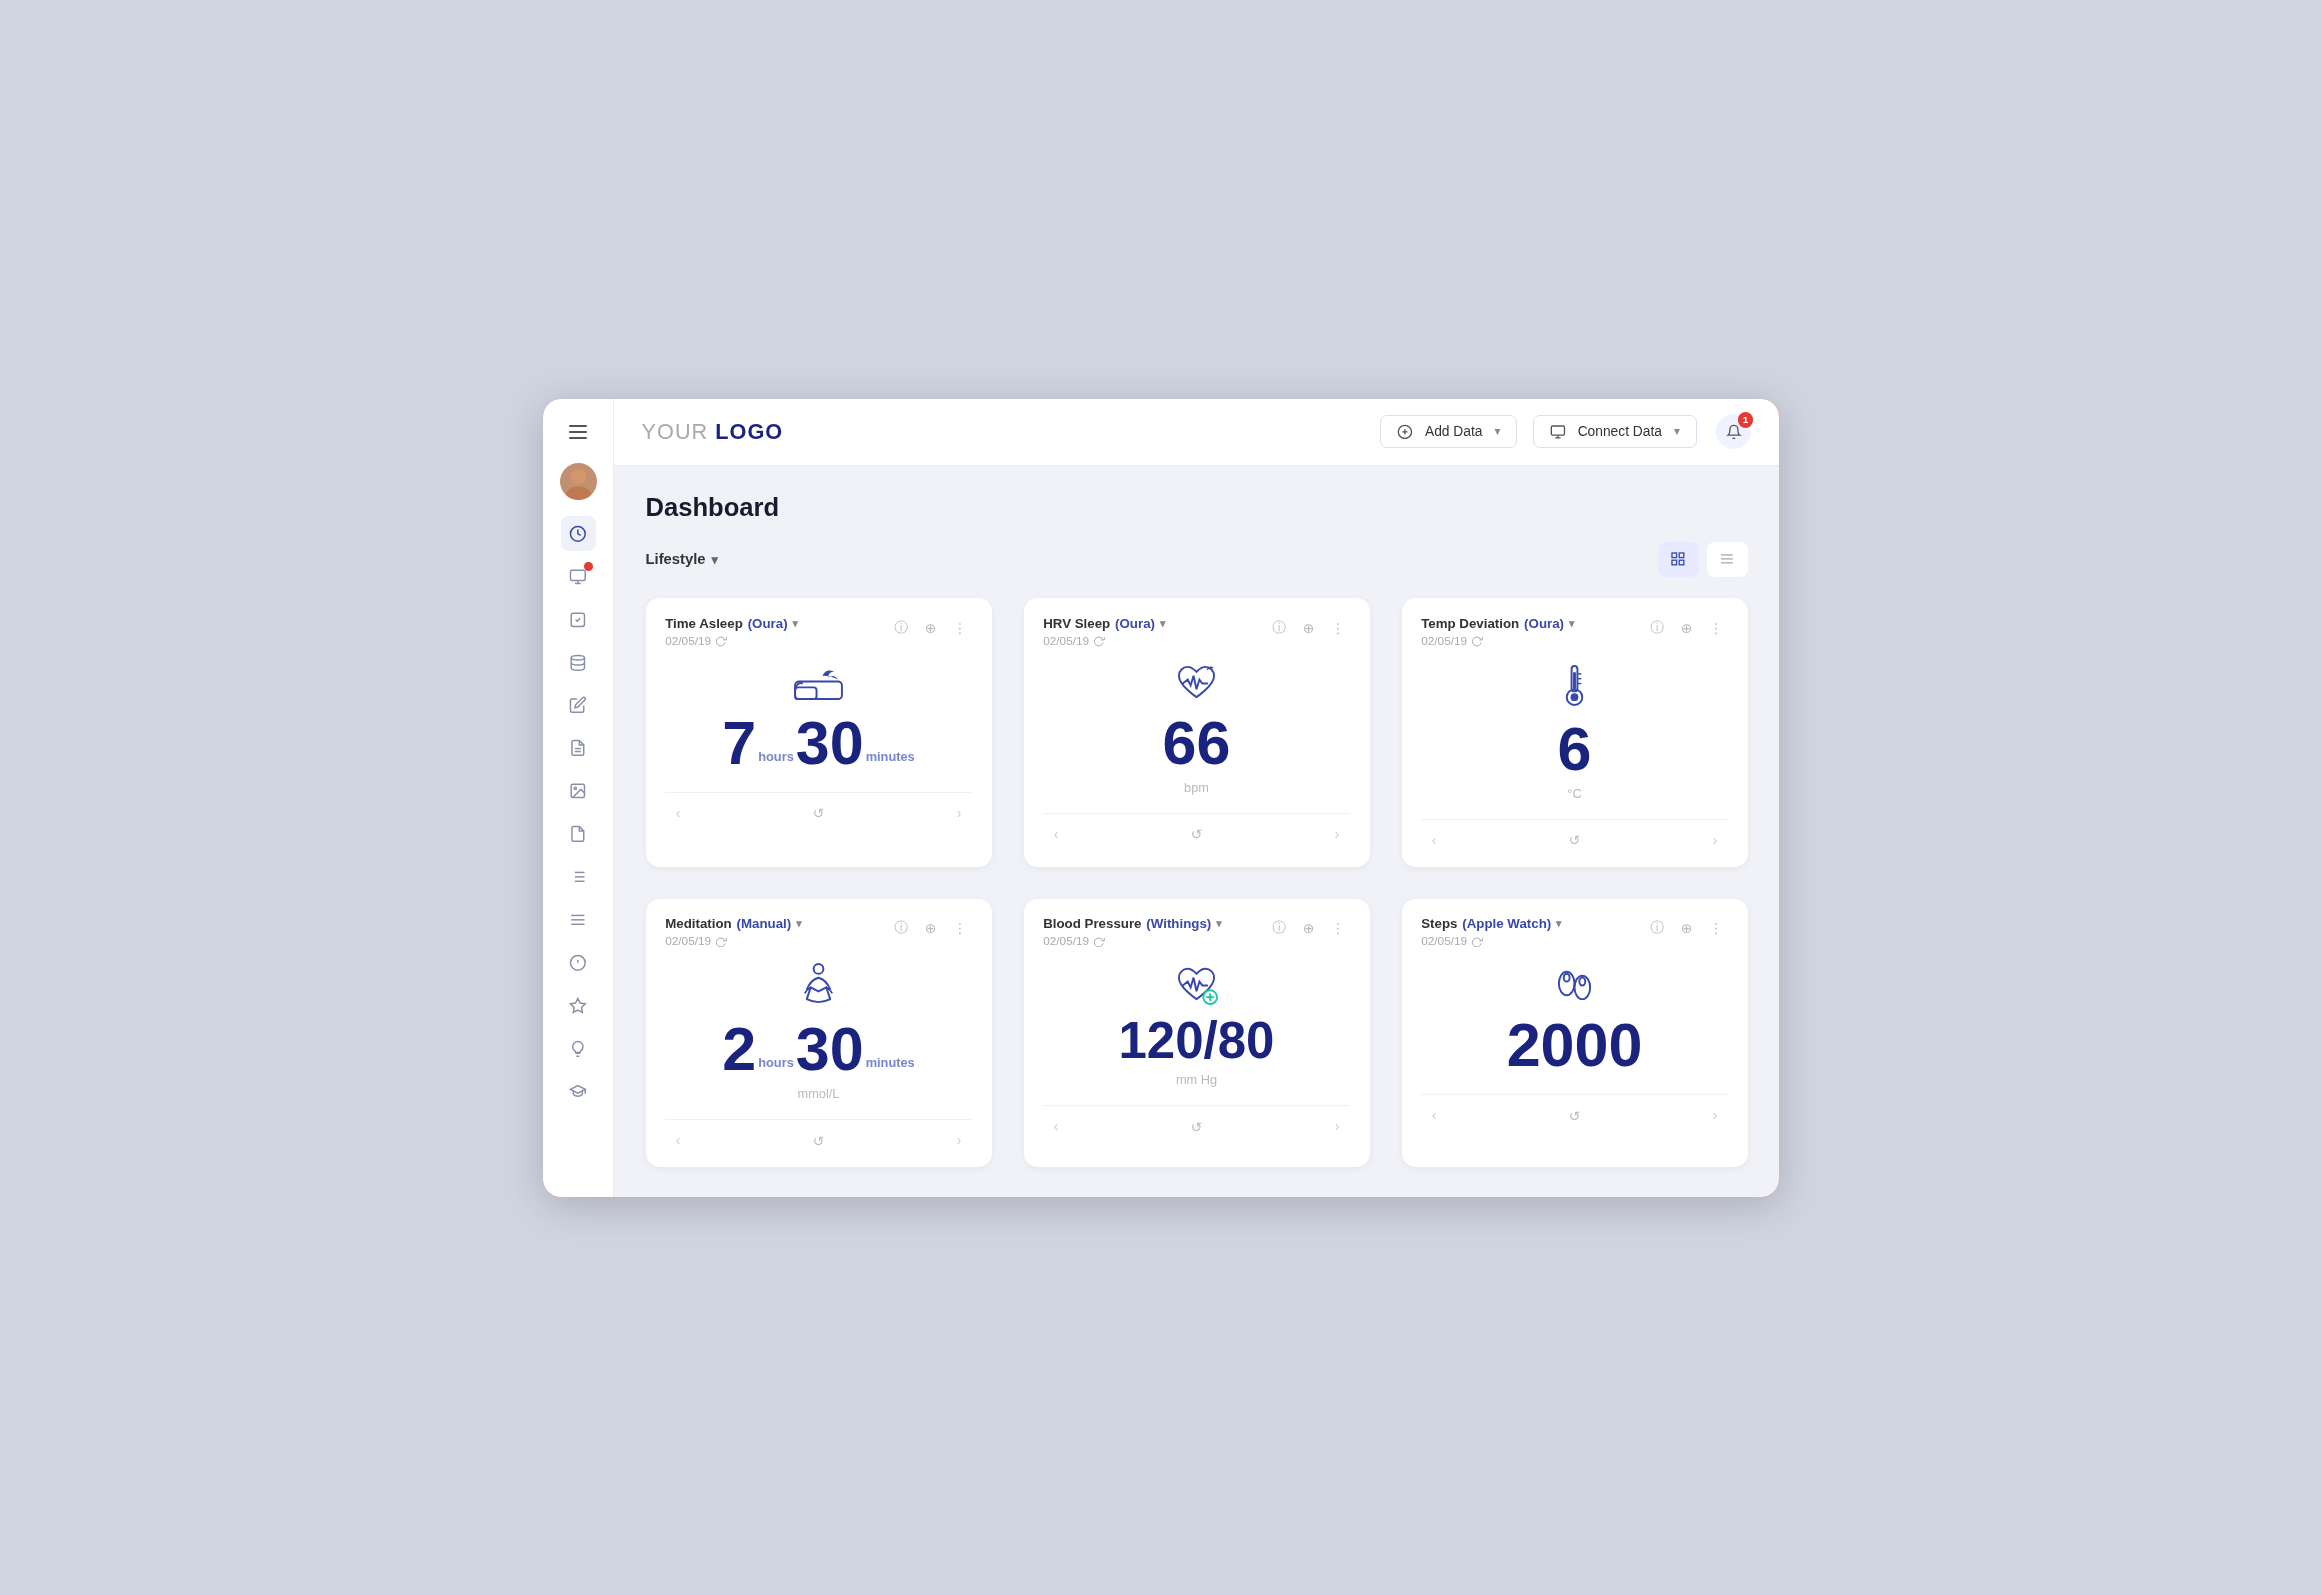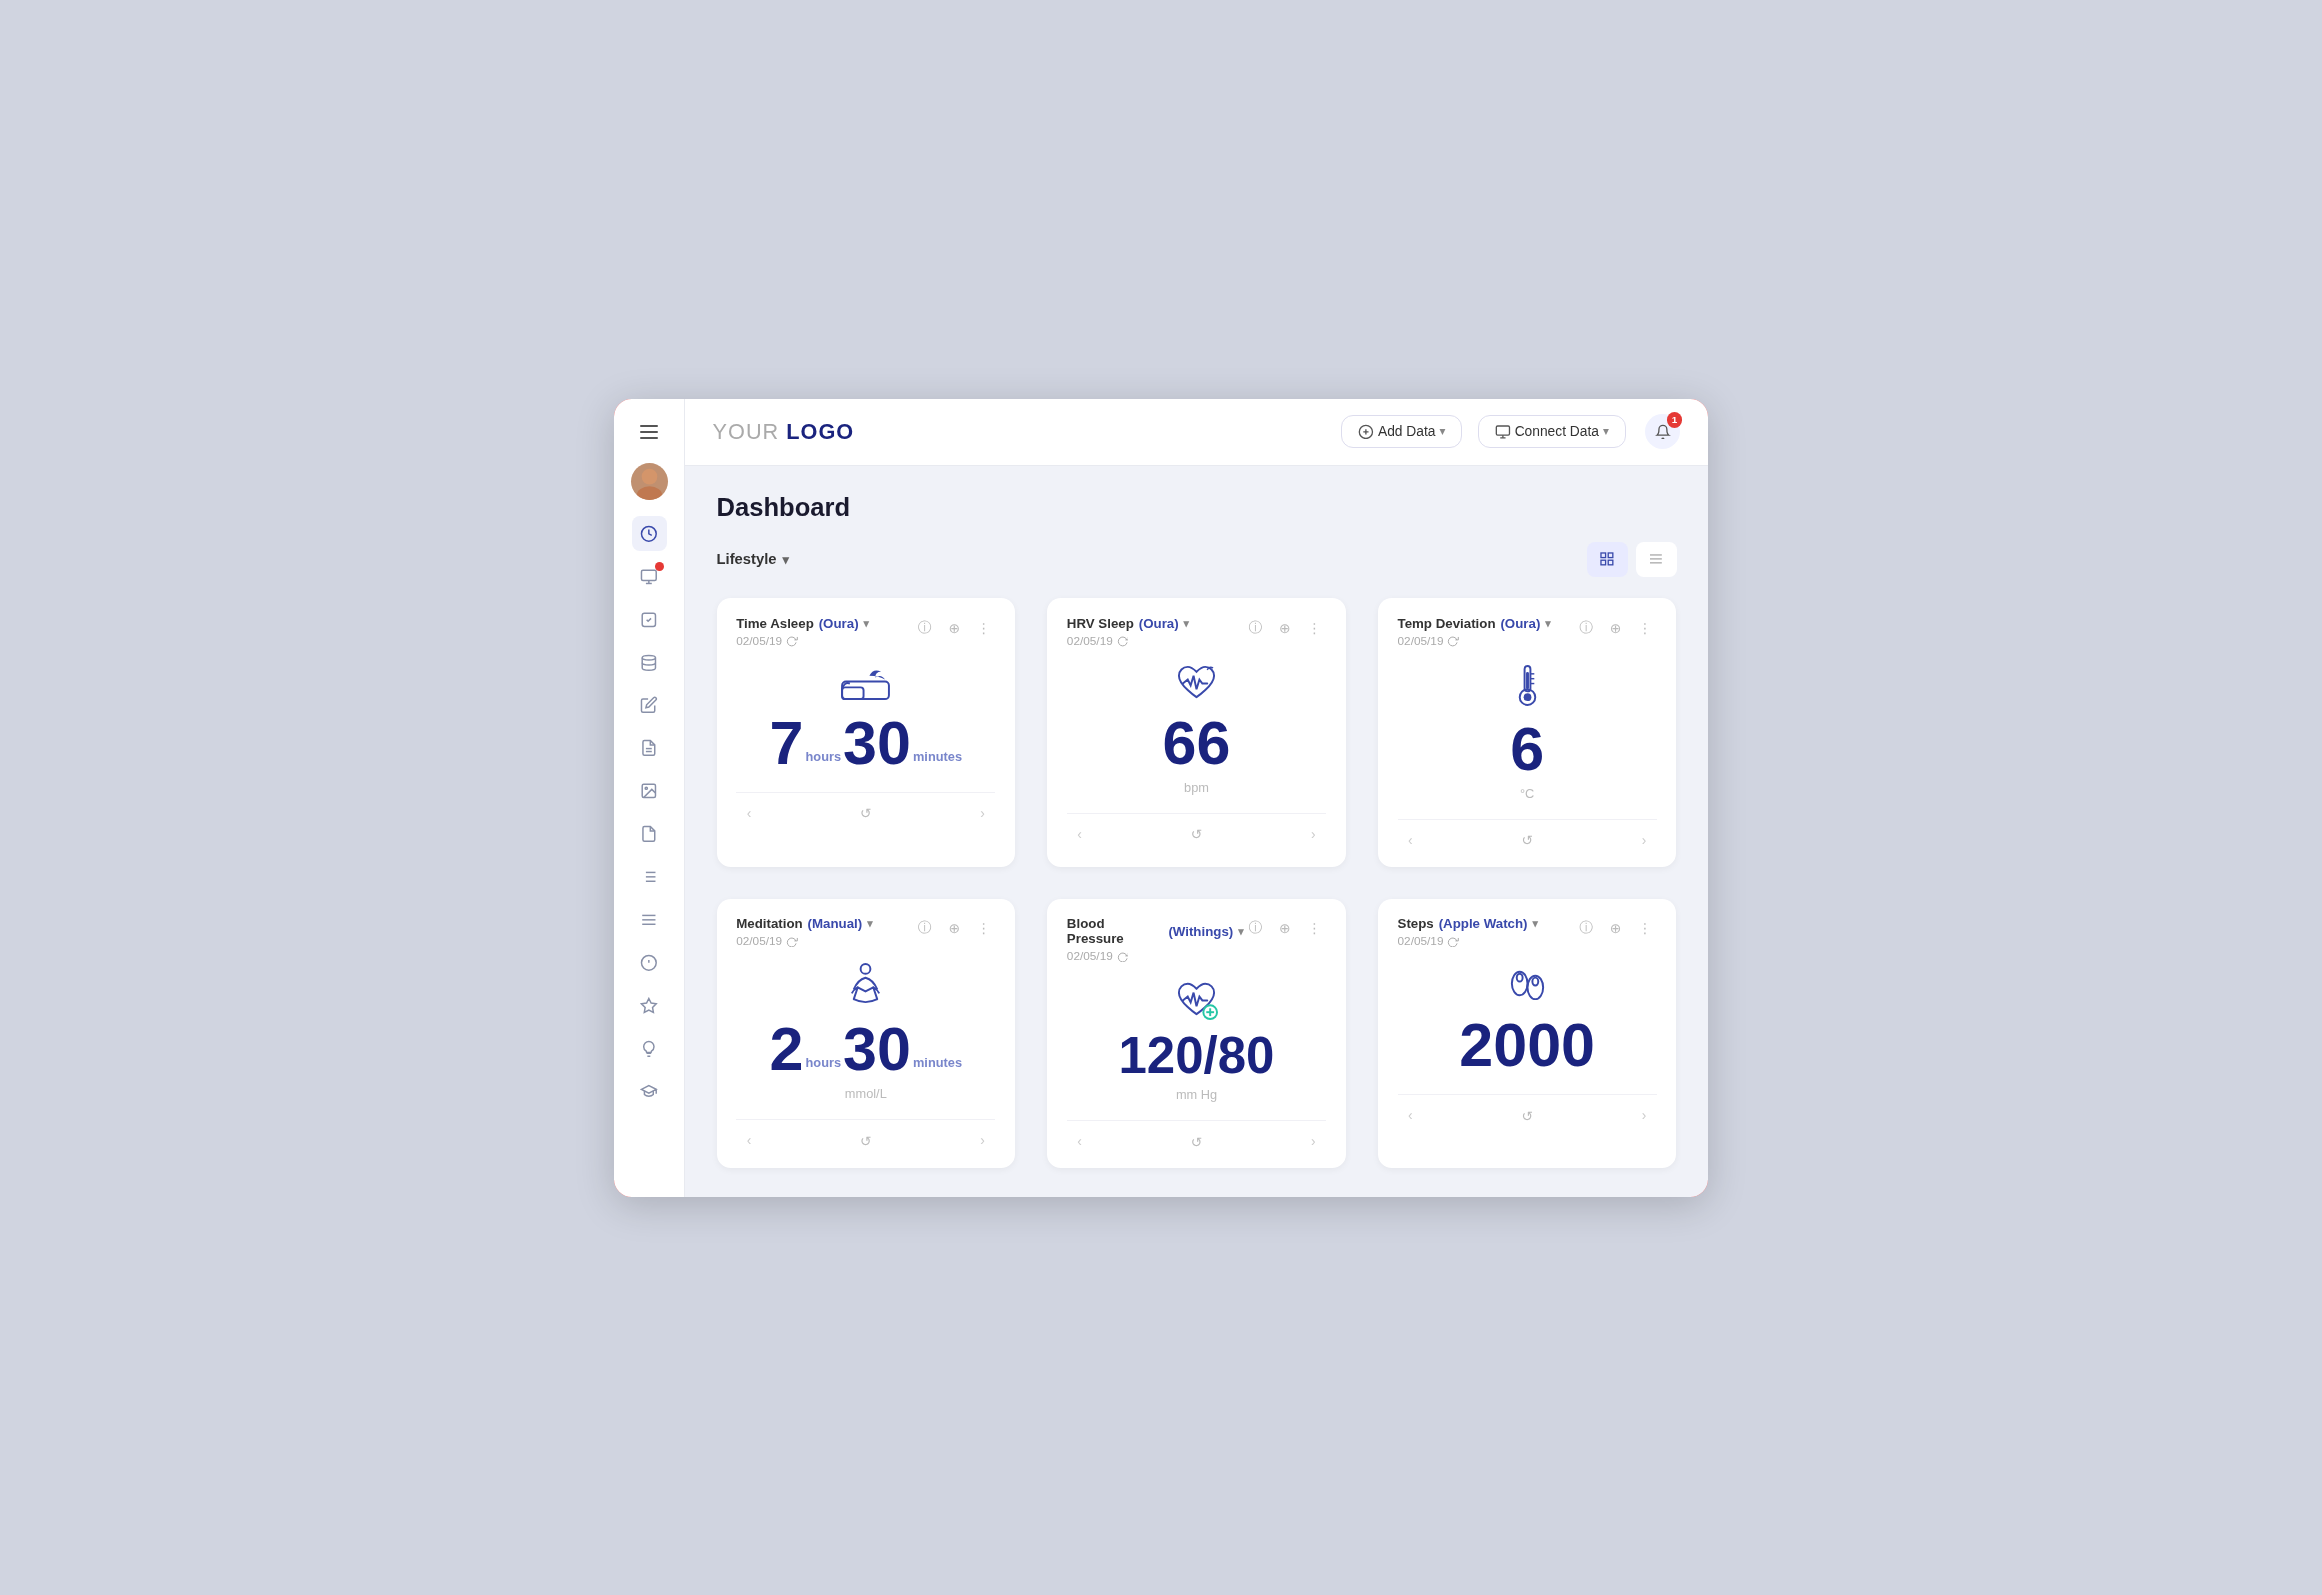--- a/index.html
+++ b/index.html
@@ -9,21 +9,21 @@
       display: flex;
       align-items: center;
       justify-content: center;
       min-height: 100vh;
       padding: 19.7px;
     }
     .app-shell {
       background: #ef4444;
       border-radius: 17.7px;
       box-shadow: 0 7.9px 39px rgba(0,0,0,0.18);
-      width: 1094px;
+      width: 1236px;
       min-height: 798px;
       display: flex;
       overflow: hidden;
     }
     
     .sidebar {
       width: 71px;
       background: #fff;
       display: flex;
       flex-direction: column;
@@ -72,22 +72,22 @@
       padding: 0 27.6px;
       border-bottom: 1px solid #e8eaf0;
       gap: 15.8px;
     }
     .logo {
       font-size: 21.7px; font-weight: 300; color: #aaa; letter-spacing: 1px;
     }
     .logo strong { font-weight: 800; color: #1a237e; }
     .header-spacer { flex: 1; }
     .header-btn {
-      display: flex; align-items: center; gap: 4px;
-      padding: 7.9px 15.8px; border: 1.5px solid #dde; border-radius: 12px;
+      display: flex; align-items: center; gap: 12px;
+      padding: 7.9px 15.8px; border: 1.5px solid #dde; border-radius: 7px;
       background: #fff; cursor: pointer; font-size: 13.8px; color: #333; font-weight: 500;
     }
     .header-btn svg { color: #555; }
     .header-btn .chevron { font-size: 11.8px; color: #888; }
     .notif-btn {
       width: 35px; height: 35px; border-radius: 50%;
       display: flex; align-items: center; justify-content: center;
       background: #f0f2ff; cursor: pointer; position: relative; margin-left: 3.9px;
     }
     .notif-btn .badge {

